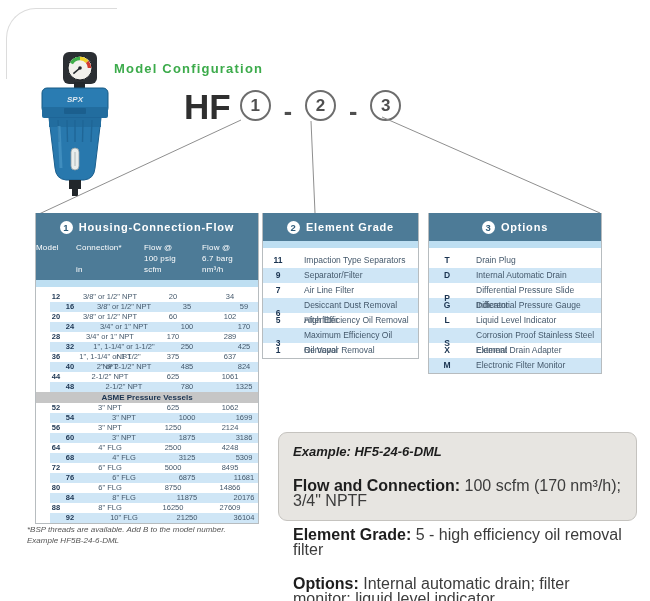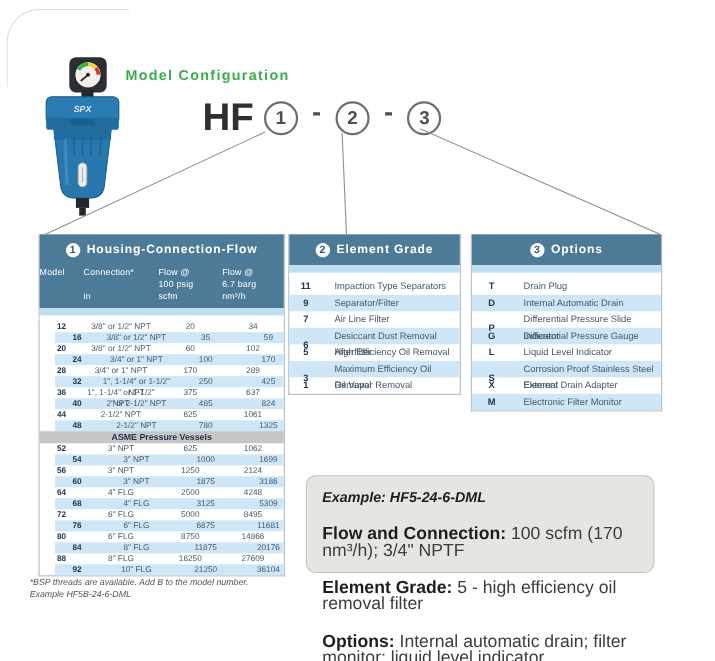--- a/index.html
+++ b/index.html
@@ -8,21 +8,21 @@
 
   
   .corner-arc{position:absolute;left:6px;top:8px;width:110px;height:70px;
     border-top:1px solid #dcdcdc;border-left:1px solid #dcdcdc;border-top-left-radius:30px;}
 
   
   .page-title{position:absolute;left:114px;top:61px;font-size:13px;font-weight:bold;
     letter-spacing:1.2px;color:#3cab4b;}
 
   
-  .model-row{position:absolute;left:184px;top:92px;height:29px;display:flex;align-items:flex-start;}
+  .model-row{position:absolute;left:184px;top:92px;height:29px;display:flex;align-items:flex-end;}
   .model-prefix{font-size:35px;font-weight:bold;color:#2f2f2f;line-height:29px;}
   .num-circle{width:27px;height:27px;border:2px solid #6d6d6d;border-radius:50%;
     display:flex;align-items:center;justify-content:center;font-size:17px;font-weight:bold;
     color:#4f4f4f;background:#fff;}
   .m8{margin-left:9px}.m12{margin-left:13px}
   .code-dash{font-size:25px;font-weight:bold;color:#4f4f4f;line-height:20px;}
 
   .lines-overlay{position:absolute;left:0;top:0;width:650px;height:601px;pointer-events:none;}
 
   
@@ -55,21 +55,21 @@
   .t3 .lrow{grid-template-columns:36px 1fr;}
   .lrow .key{font-weight:bold;color:#1a3350;text-align:center;}
   .lrow .lbl{color:#44586b;padding-left:11px;}
   .lrow.alt{background:#cfe6f6;}
 
   
   .footnote{position:absolute;left:27px;top:524px;width:240px;font-size:8px;font-style:italic;
     color:#555;line-height:11px;}
 
   
-  .example-box{position:absolute;left:278px;top:432px;width:317px;height:89px;box-sizing:border-box;
+  .example-box{position:absolute;left:278px;top:432px;width:359px;height:89px;box-sizing:border-box;
     background:#e7e5e1;border:1px solid #c5c3bf;border-radius:9px;padding:11px 14px;}
   .example-heading{font-size:13px;font-weight:bold;font-style:italic;color:#1d1d1d;}
   .example-line{margin-top:20px;font-size:16px;color:#3c3c3c;line-height:14.5px;}
   .example-line:first-of-type{margin-top:11px;}
   .example-label{font-weight:bold;color:#1d1d1d;}
 
   .product{position:absolute;left:36px;top:46px;}
 </style>
 </head>
 <body>

